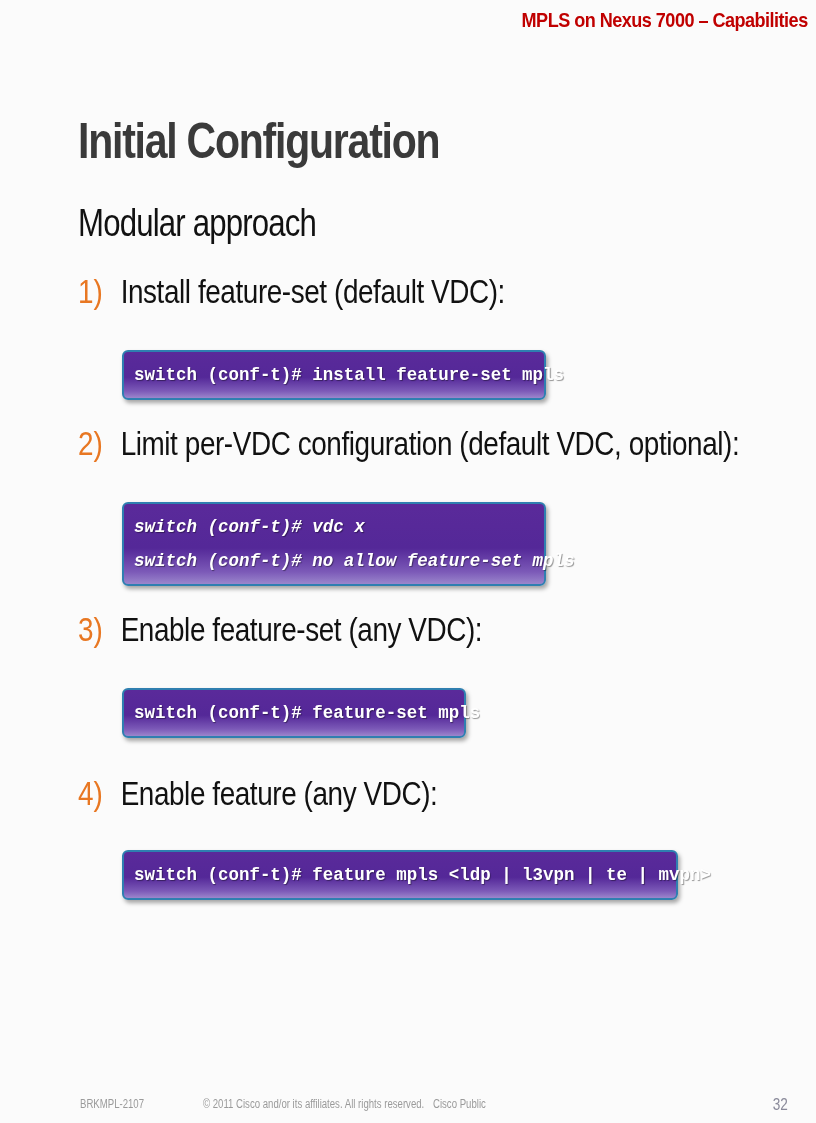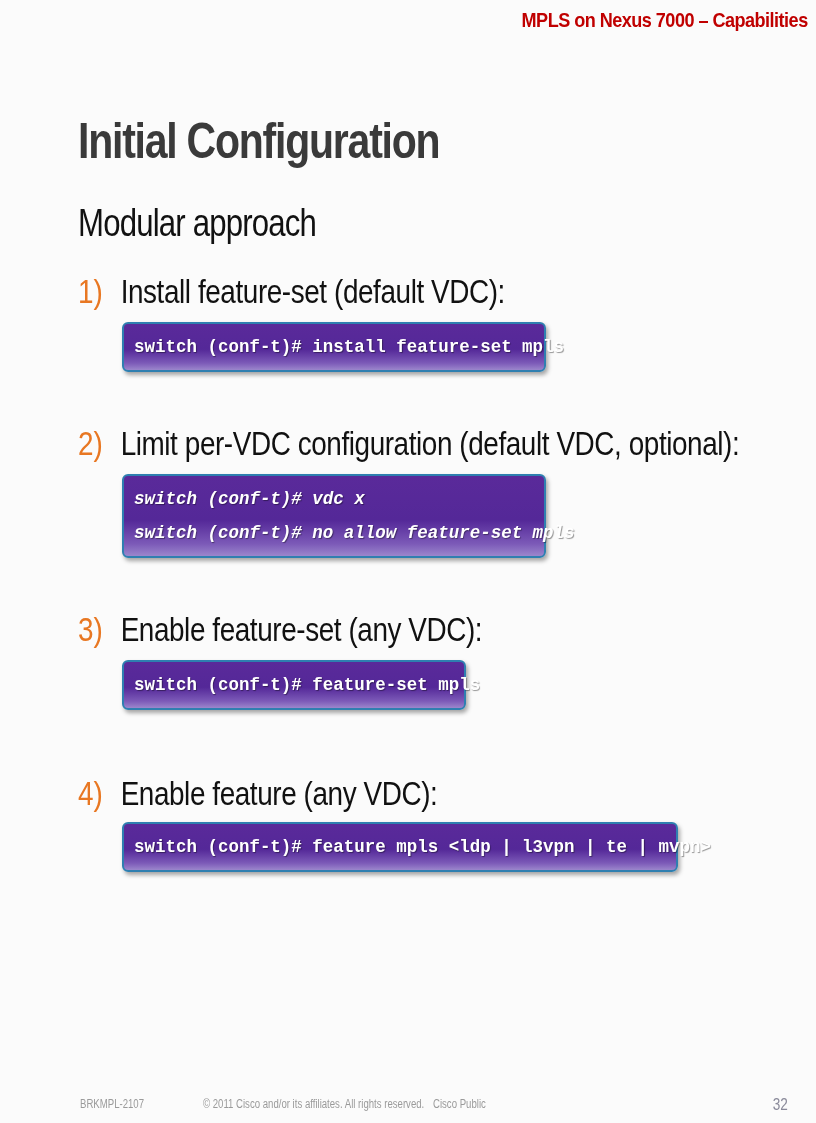--- a/index.html
+++ b/index.html
@@ -33,20 +33,21 @@
     transform: scaleX(0.82); transform-origin: left center; }
   .step-num { color: #e87722; font-size: 34px; width: 52px; display: inline-block; }
   .step-text { color: #111; font-size: 34px; letter-spacing: -0.5px; }
   .code-box {
     position: absolute; left: 44px;
     background: linear-gradient(to bottom, #5a2a9a 0%, #542898 55%, #7c5ab8 85%, #9b86cc 100%);
     border: 2px solid #2f7fb0;
     border-radius: 6px;
     box-shadow: 2px 3px 4px rgba(0,0,0,0.35);
     padding: 6px 12px 6px 10px;
+    margin-top: 28px;
   }
   .code-line {
     font-family: "Liberation Mono", monospace; font-weight: bold;
     color: #ffffff; font-size: 19px; line-height: 34px; white-space: pre;
     transform: scaleX(0.92); transform-origin: left center;
     text-shadow: 1px 1px 1px rgba(0,0,0,0.4);
   }
   .footer { position: absolute; top: 1097px; color: #9a9a9a; font-size: 12px;
     transform: scaleX(0.8); transform-origin: left center; white-space: nowrap; }
   .page-number { position: absolute; right: 28px; top: 1095px; color: #8a8a9a; font-size: 17px;

